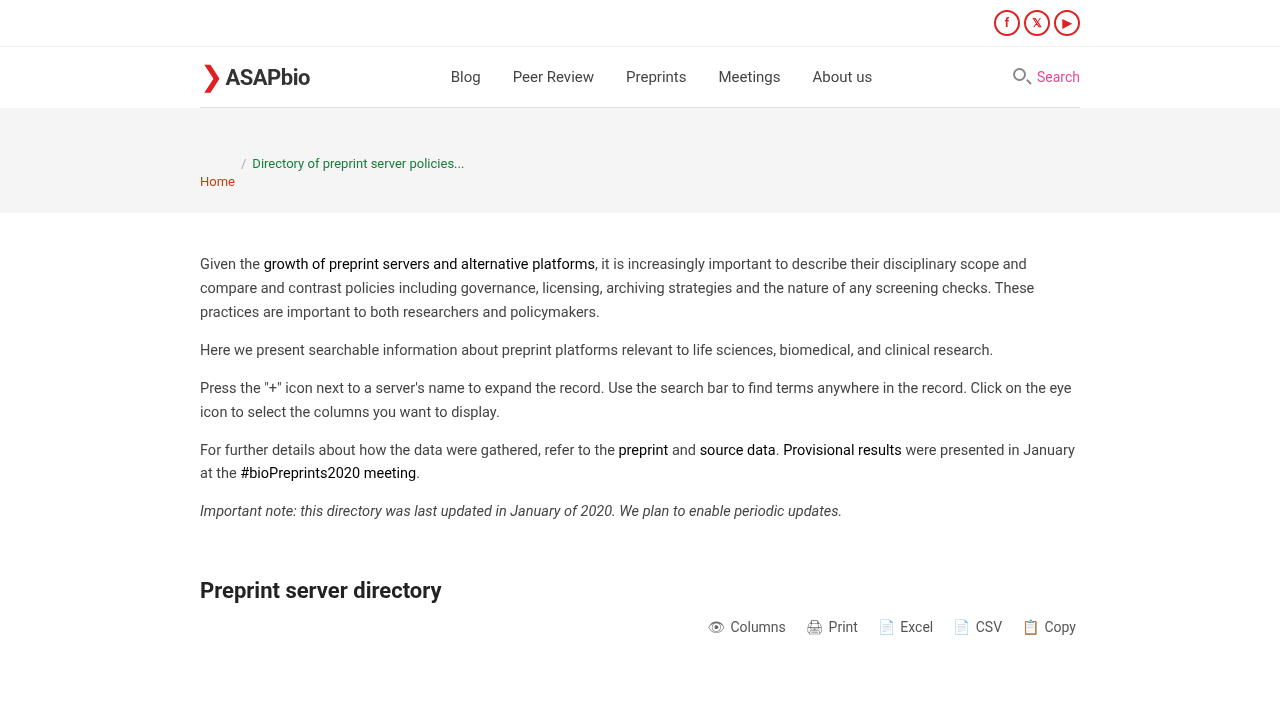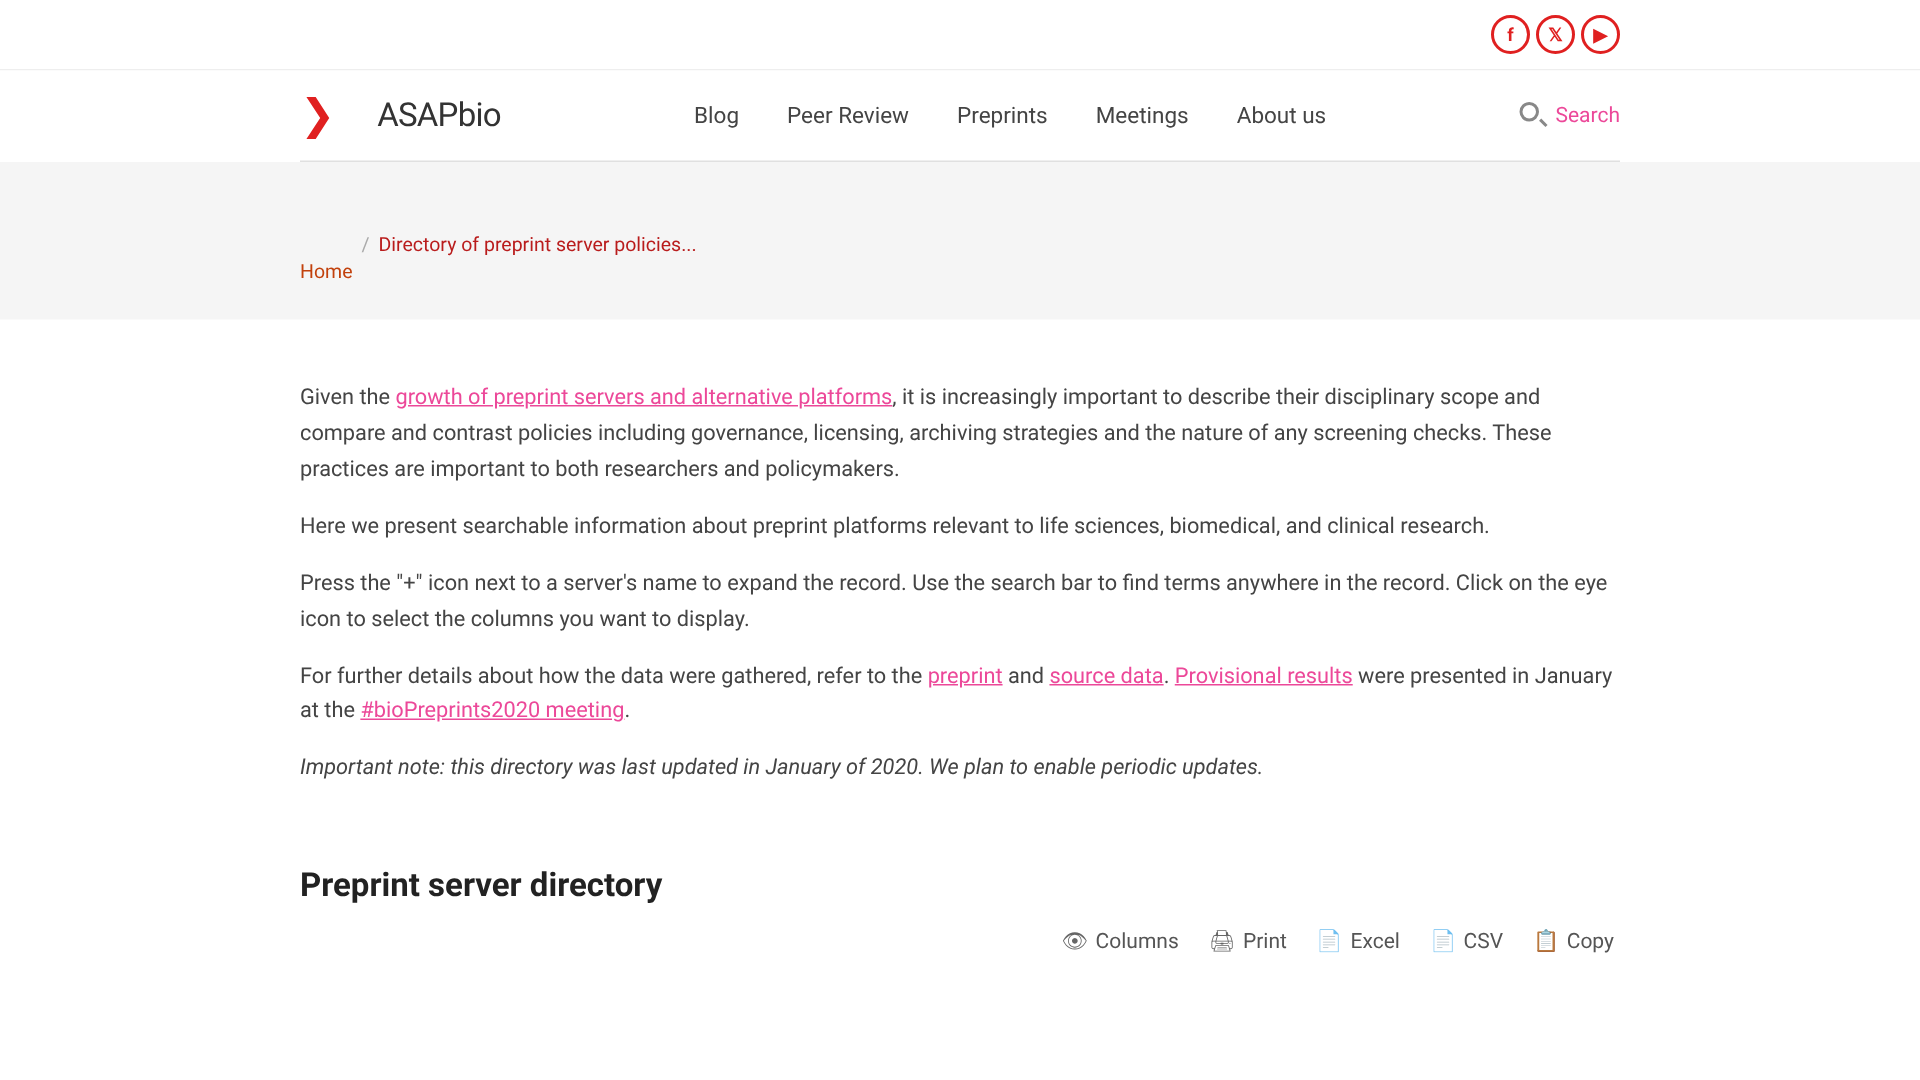--- a/index.html
+++ b/index.html
@@ -46,24 +46,23 @@
       cursor: pointer;
     }
     .logo-chevron {
       color: #e02020;
       font-size: 28px;
       margin-right: 2px;
       line-height: 1;
     }
     .logo-text {
       font-size: 22px;
-      font-weight: 400;
+      font-weight: 700;
       color: #333;
       letter-spacing: -0.5px;
-      margin-left: 26px;
     }
     .nav {
       display: flex;
       align-items: center;
       gap: 32px;
     }
     .nav-item {
       text-decoration: none;
       color: #444;
       font-size: 15px;
@@ -103,38 +102,37 @@
     .breadcrumb-link {
       color: #c2410c;
       text-decoration: none;
       cursor: pointer;
       margin-top: 36px;
     }
     .breadcrumb-separator {
       color: #aaa;
     }
     .breadcrumb-current {
-      color: #b91c1c;
+      color: #15803d;
       text-align: center;
     }
 
     
     .content {
       padding: 40px 200px 20px;
       max-width: 1280px;
     }
     .content p {
       font-size: 14.5px;
       line-height: 1.65;
       color: #444;
       margin-bottom: 14px;
     }
     .content a {
-      color: #ec4899;
-      text-decoration: underline;
+      color: #000000;
       cursor: pointer;
       text-align: right;
     }
     .how-to-title {
       font-size: 15px;
       font-weight: 700;
       font-style: italic;
       color: #333;
       margin-bottom: 10px;
     }

